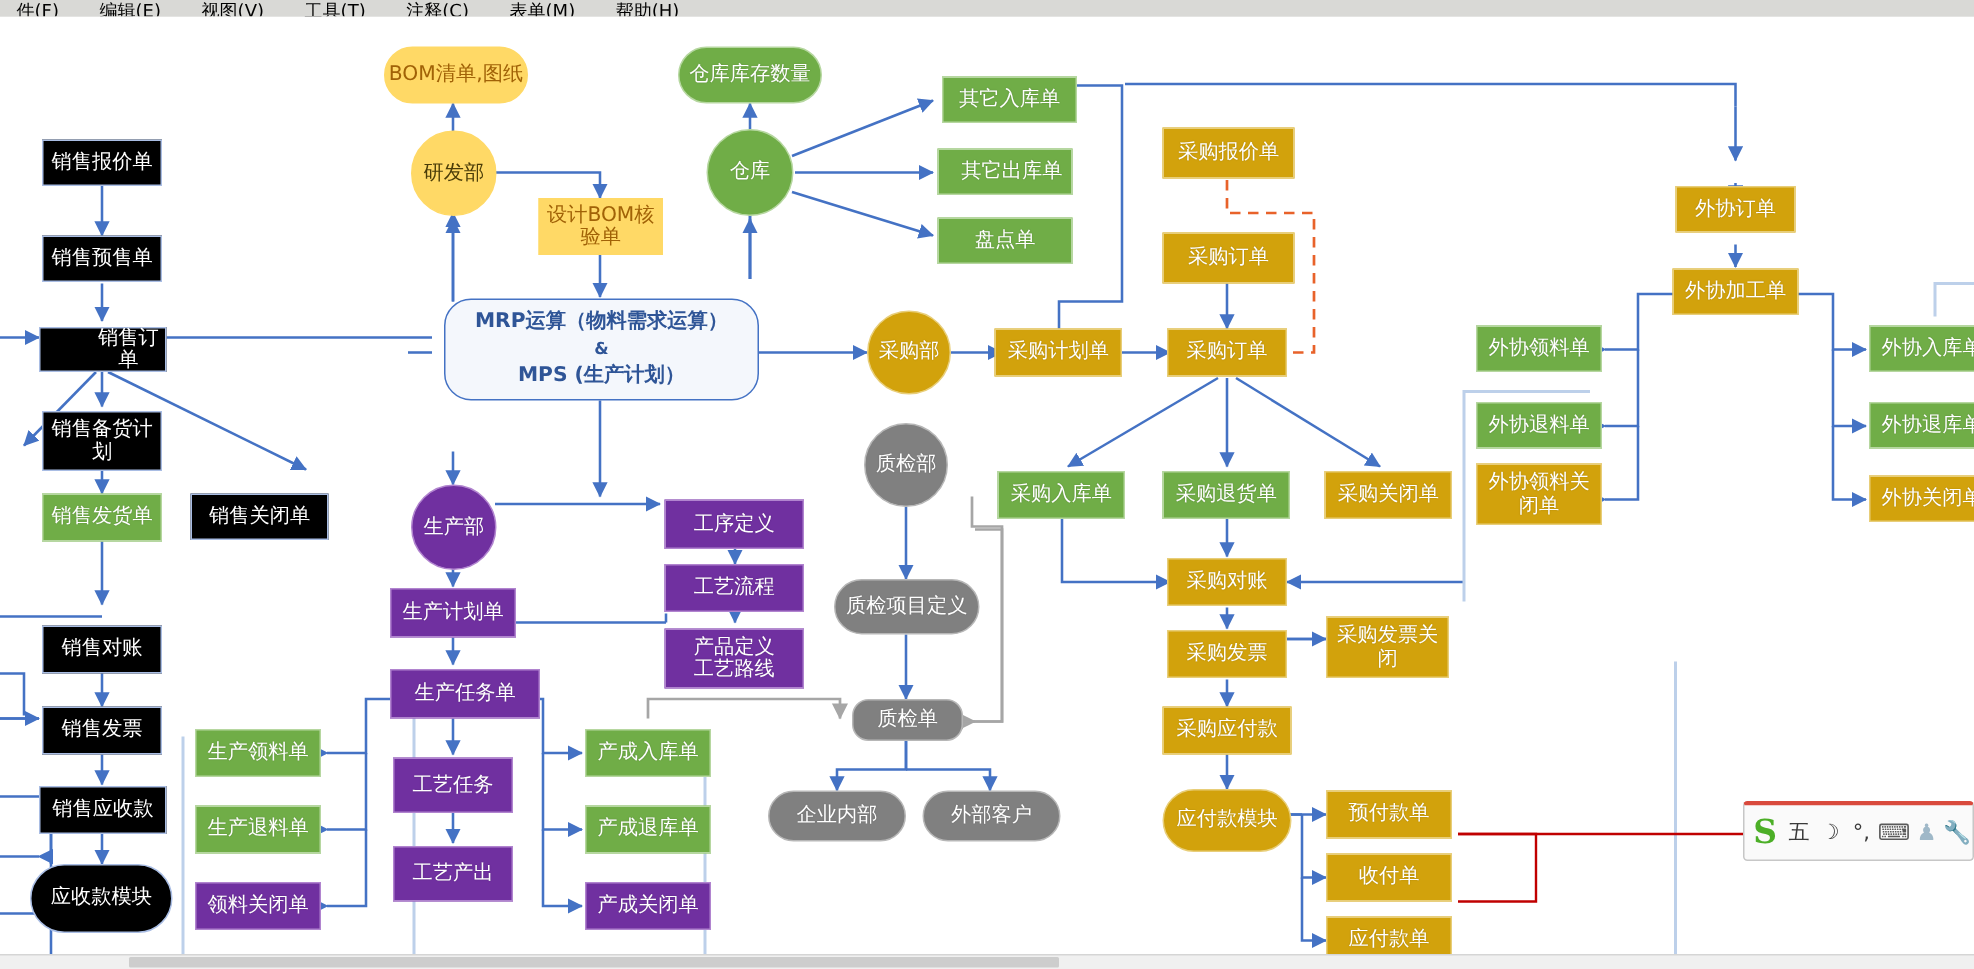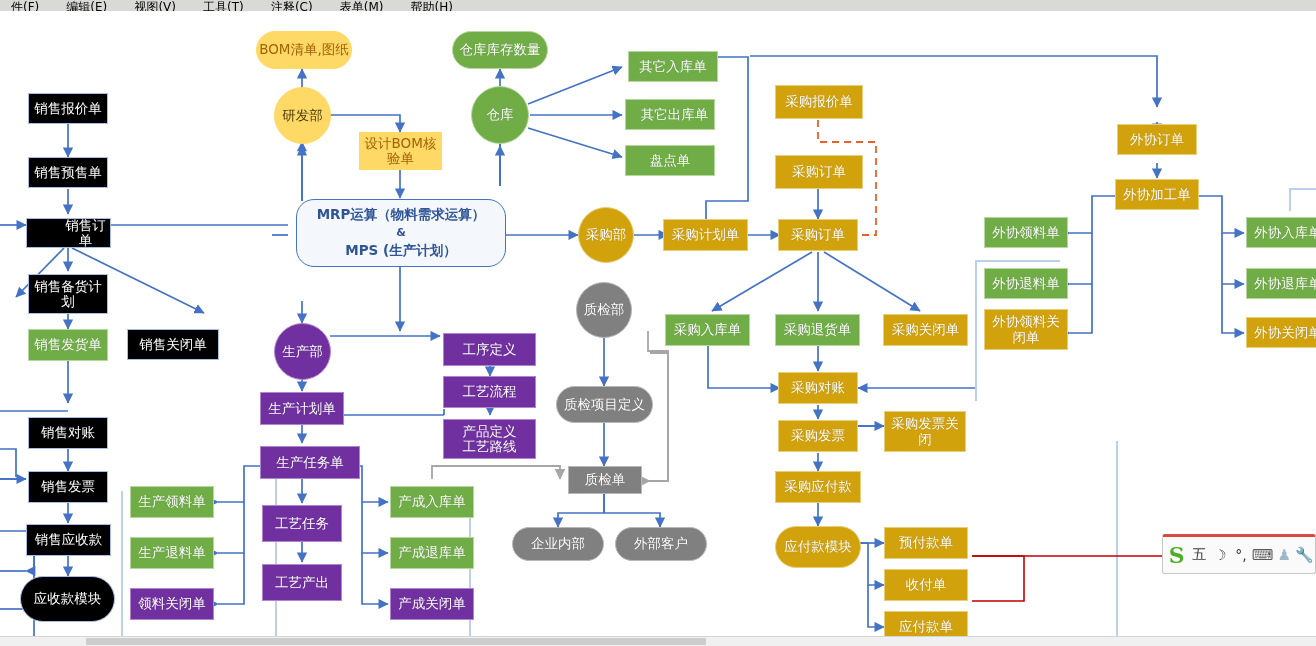--- a/index.html
+++ b/index.html
@@ -381,21 +381,21 @@
 <div class="node purple" style="left:390px;top:577px;width:84px;height:32px;">
   <span>产成关闭单</span>
     </div>
 
 <div class="node grey circle" style="left:576px;top:271px;width:56px;height:56px;">
   <span>质检部</span>
     </div>
 <div class="node grey round" style="left:556px;top:375px;width:97px;height:37px;">
   <span>质检项目定义</span>
     </div>
-<div class="node grey" style="left:568px;top:455px;width:74px;height:28px;">
+<div class="node grey" style="left:568px;top:455px;width:74px;height:28px;border-radius:11px;">
   <span>质检单</span>
     </div>
 <div class="node grey round" style="left:512px;top:516px;width:92px;height:34px;">
   <span>企业内部</span>
     </div>
 <div class="node grey round" style="left:615px;top:516px;width:92px;height:34px;">
   <span>外部客户</span>
     </div>
 
 <div class="node gold" style="left:1117px;top:113px;width:80px;height:31px;">

